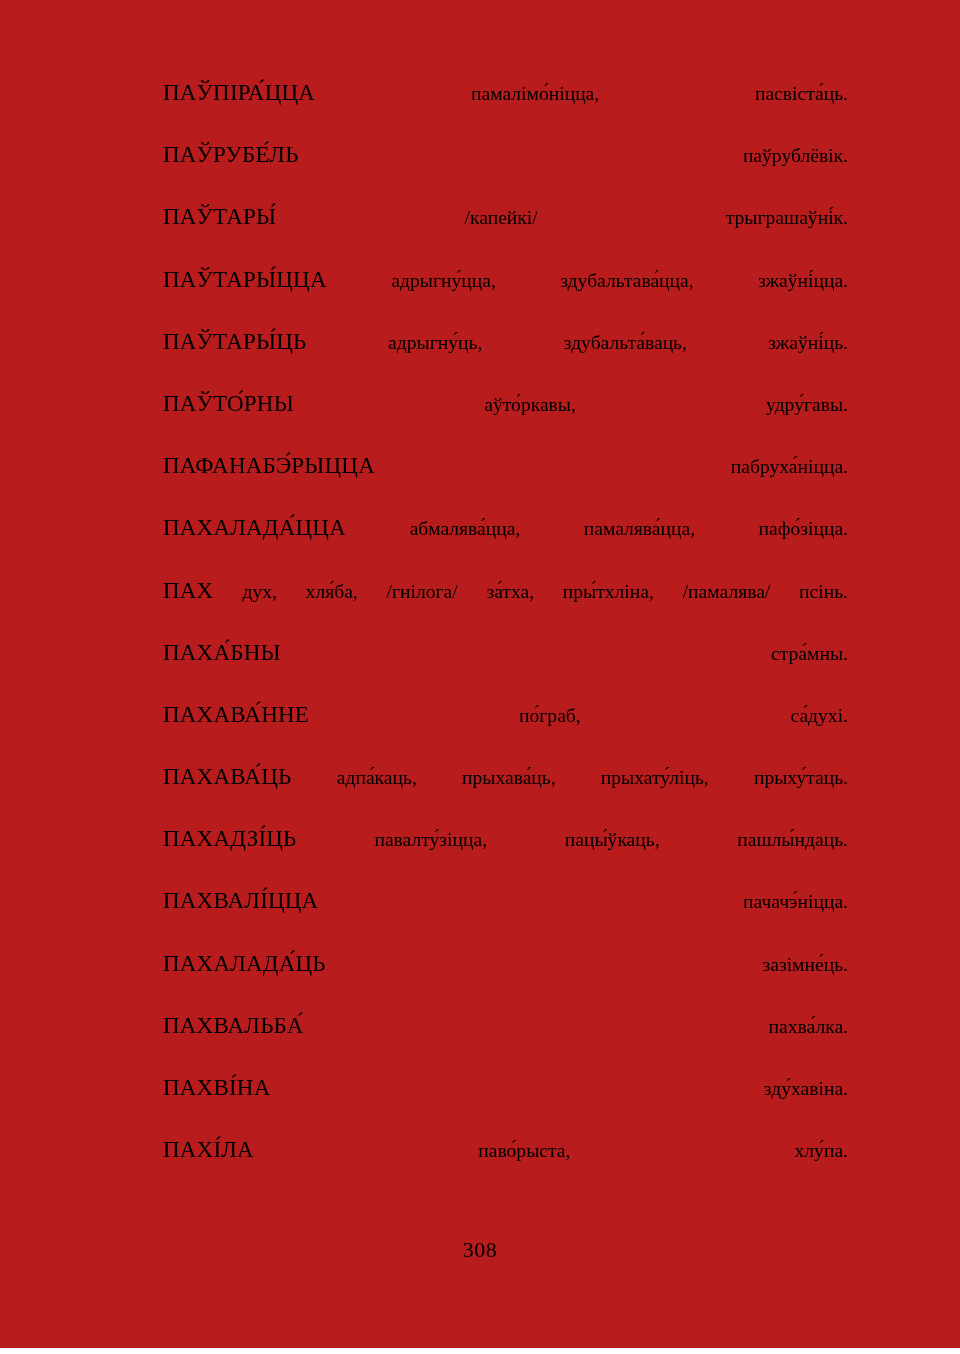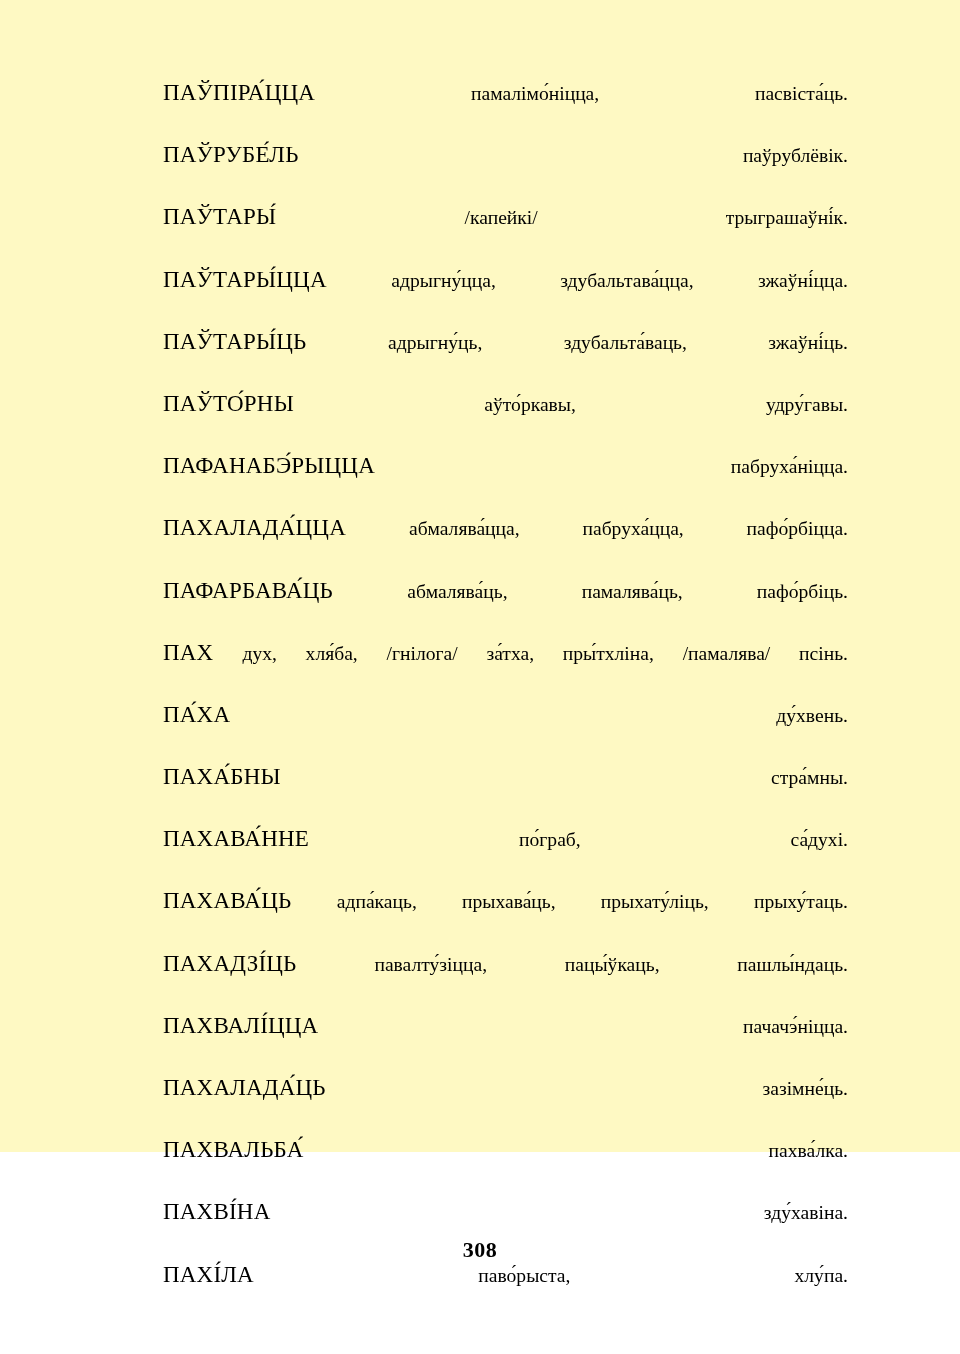--- a/index.html
+++ b/index.html
@@ -15,22 +15,22 @@
     font-family: "Liberation Serif", "DejaVu Serif", serif;
     color: #000000;
     overflow: hidden;
   }
 
   #page {
     position: absolute;
     left: 0;
     top: 0;
     width: 960px;
-    height: 1152px;
-    background: #fef9c3;
+    height: 1348px;
+    background: #b91c1c;
   }
 
   #entries {
     position: absolute;
     left: 112px;
     top: 78px;
     width: 736px;
   }
 
   
@@ -66,41 +66,39 @@
   .it {
   }
 
   #folio {
     position: absolute;
     left: 0;
     top: 1237px;
     width: 960px;
     text-align: center;
     font-size: 22px;
-    font-weight: bold;
+    font-weight: normal;
     letter-spacing: 0.5px;
   }
 </style>
 </head>
 <body>
 
 <div id="page">
 
   <div id="entries">
       <p class="entry"><span class="hw">ПАЎПІРА́ЦЦА</span> <span class="gloss"><span>памалімо́ніцца, пасвіста́ць.</span></span></p>
       <p class="entry"><span class="hw">ПАЎРУБЕ́ЛЬ</span> <span class="gloss"><span>паўрублёвік.</span></span></p>
       <p class="entry"><span class="hw">ПАЎТАРЫ́</span> <span class="gloss"><span class="it">/капейкі/</span><span> трыграшаўні́к.</span></span></p>
       <p class="entry"><span class="hw">ПАЎТАРЫ́ЦЦА</span> <span class="gloss"><span>адрыгну́цца, здубальтава́цца, зжаўні́цца.</span></span></p>
       <p class="entry"><span class="hw">ПАЎТАРЫ́ЦЬ</span> <span class="gloss"><span>адрыгну́ць, здубальта́ваць, зжаўні́ць.</span></span></p>
       <p class="entry"><span class="hw">ПАЎТО́РНЫ</span> <span class="gloss"><span>аўто́ркавы, удру́гавы.</span></span></p>
       <p class="entry"><span class="hw">ПАФАНАБЭ́РЫЦЦА</span> <span class="gloss"><span>пабруха́ніцца.</span></span></p>
-      <p class="entry"><span class="hw">ПАХАЛАДА́ЦЦА</span> <span class="gloss"><span>абмалява́цца, пабруха́цца, пафо́рбіцца.</span></span></p>
-      <p class="entry"><span class="hw">ПАФАРБАВА́ЦЬ</span> <span class="gloss"><span>абмалява́ць, памалява́ць, пафо́рбіць.</span></span></p>
+      <p class="entry"><span class="hw">ПАХАЛАДА́ЦЦА</span> <span class="gloss"><span>абмалява́цца, памалява́цца, пафо́зіцца.</span></span></p>
       <p class="entry"><span class="hw">ПАХ</span> <span class="gloss"><span>дух, хля́ба, </span><span class="it">/гнілога/</span><span> за́тха, пры́тхліна, </span><span class="it">/памалява/</span><span> псінь.</span></span></p>
-      <p class="entry"><span class="hw">ПА́ХА</span> <span class="gloss"><span>ду́хвень.</span></span></p>
       <p class="entry"><span class="hw">ПАХА́БНЫ</span> <span class="gloss"><span>стра́мны.</span></span></p>
       <p class="entry"><span class="hw">ПАХАВА́ННЕ</span> <span class="gloss"><span>по́граб, са́духі.</span></span></p>
       <p class="entry"><span class="hw">ПАХАВА́ЦЬ</span> <span class="gloss"><span>адпа́каць, прыхава́ць, прыхату́ліць, прыху́таць.</span></span></p>
       <p class="entry"><span class="hw">ПАХАДЗІ́ЦЬ</span> <span class="gloss"><span>павалту́зіцца, пацы́ўкаць, пашлы́ндаць.</span></span></p>
       <p class="entry"><span class="hw">ПАХВАЛІ́ЦЦА</span> <span class="gloss"><span>пачачэ́ніцца.</span></span></p>
       <p class="entry"><span class="hw">ПАХАЛАДА́ЦЬ</span> <span class="gloss"><span>зазімне́ць.</span></span></p>
       <p class="entry"><span class="hw">ПАХВАЛЬБА́</span> <span class="gloss"><span>пахва́лка.</span></span></p>
       <p class="entry"><span class="hw">ПАХВІ́НА</span> <span class="gloss"><span>зду́хавіна.</span></span></p>
       <p class="entry"><span class="hw">ПАХІ́ЛА</span> <span class="gloss"><span>паво́рыста, хлу́па.</span></span></p>
     </div>

